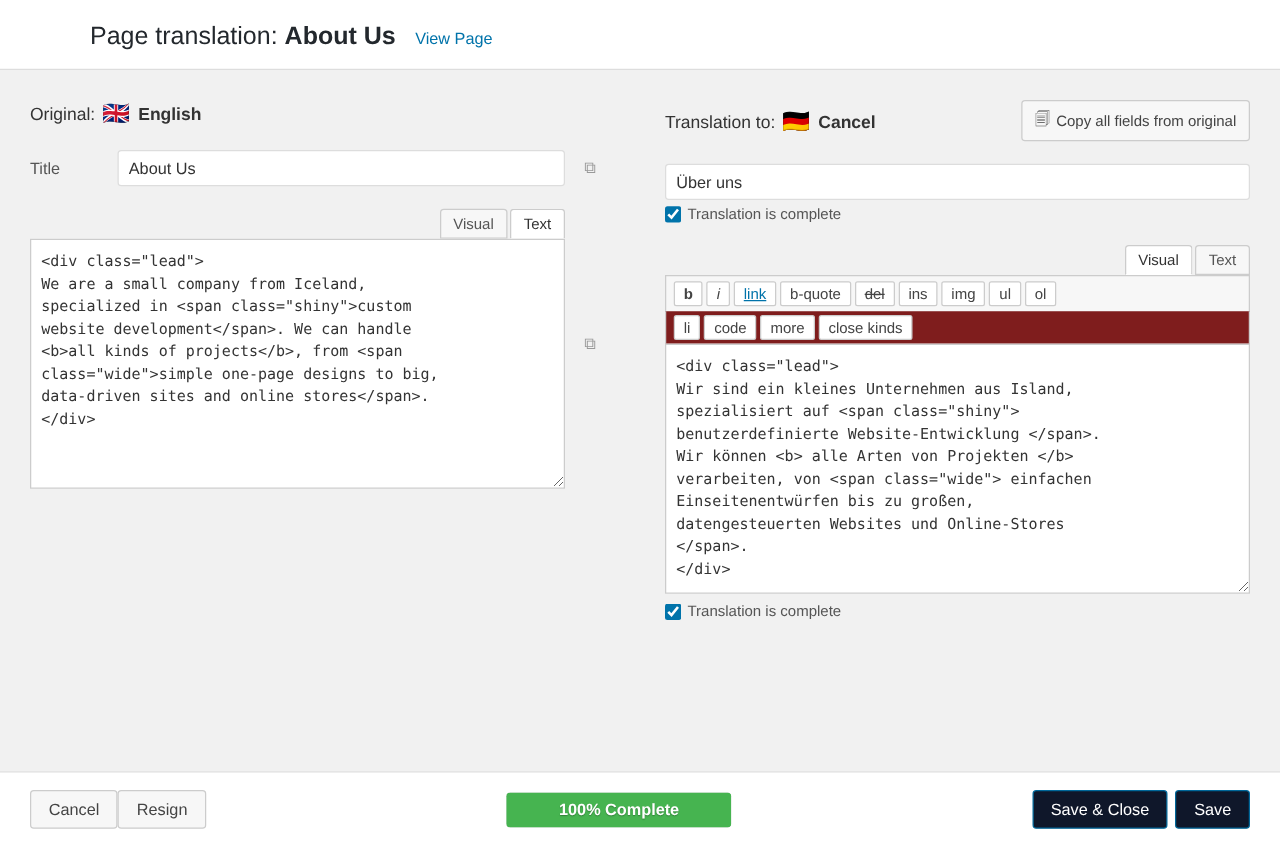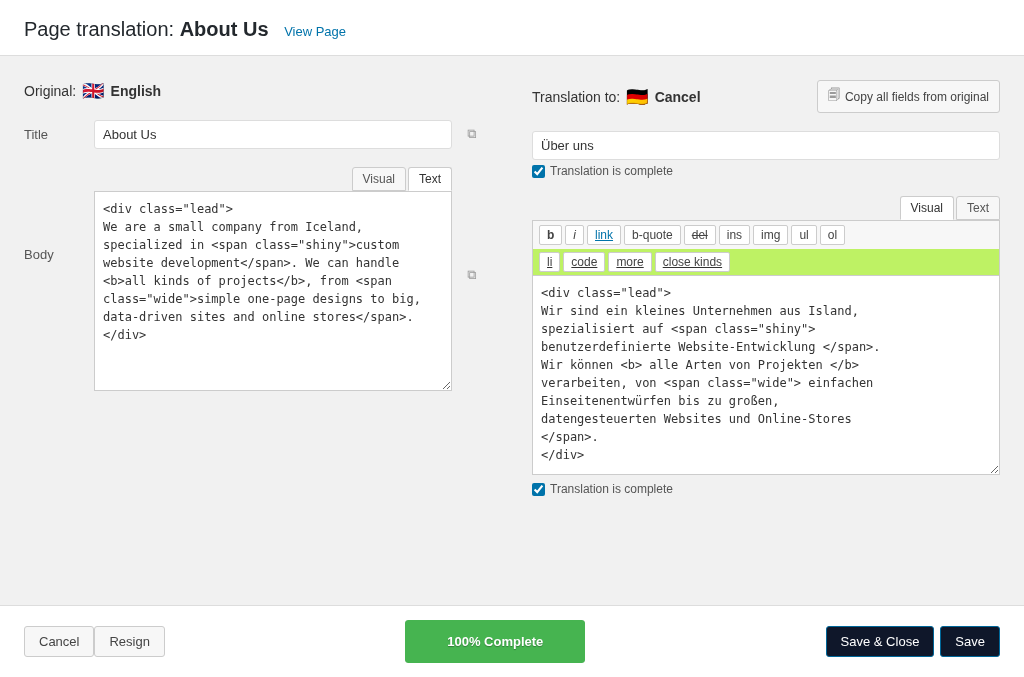--- a/index.html
+++ b/index.html
@@ -17,20 +17,21 @@
     }
     .header {
       background: #fff;
       padding: 18px 24px 14px 24px;
       border-bottom: 1px solid #ddd;
     }
     .header h1 {
       font-size: 20px;
       font-weight: normal;
       color: #23282d;
+      margin-left: 48px;
     }
     .header h1 strong {
       font-weight: 700;
     }
     .header a {
       font-size: 13px;
       color: #0073aa;
       text-decoration: none;
       margin-left: 10px;
     }
@@ -165,28 +166,27 @@
       cursor: pointer;
       color: #444;
       font-style: normal;
       text-decoration: none;
     }
     .toolbar-btn.bold { font-weight: 700; }
     .toolbar-btn.italic { font-style: italic; }
     .toolbar-btn.link { text-decoration: underline; color: #0073aa; }
     .toolbar-btn.del { text-decoration: line-through; }
     .toolbar-row2 {
-      background: #bef264;
+      background: #7f1d1d;
       border: 1px solid #ccc;
       border-top: none;
       border-bottom: none;
       padding: 3px 6px;
       display: flex;
       gap: 3px;
-      text-decoration: underline;
     }
 
     textarea {
       width: 100%;
       border: 1px solid #ccc;
       font-family: monospace;
       font-size: 12px;
       padding: 8px;
       resize: vertical;
       color: #333;
@@ -221,21 +221,21 @@
     .progress-wrapper {
       flex: 1;
       display: flex;
       justify-content: center;
       align-items: center;
     }
     .progress-bar-outer {
       width: 180px;
       background: #ddd;
       border-radius: 3px;
-      height: 43px;
+      height: 28px;
       overflow: hidden;
       position: relative;
     }
     .progress-bar-inner {
       background: #46b450;
       height: 100%;
       border-radius: 3px;
       display: flex;
       align-items: center;
       justify-content: center;
@@ -287,21 +287,20 @@
 
       <div class="field-row">
         <div class="field-label">Title</div>
         <div class="field-content">
           <input type="text" readonly="" value="About Us" style="">
         </div>
         <div class="field-copy-icon" title="Copy field">⧉</div>
       </div>
 
       <div class="field-row" style="align-items:flex-start;">
-        <div class="field-label" style="padding-top:80px;">Body</div>
         <div class="field-content">
           <div class="editor-tabs">
             <button class="tab-btn">Visual</button>
             <button class="tab-btn active">Text</button>
           </div>
           <textarea rows="12" style="height: 200px;">&lt;div class="lead"&gt;
 We are a small company from Iceland,
 specialized in &lt;span class="shiny"&gt;custom
 website development&lt;/span&gt;. We can handle
 &lt;b&gt;all kinds of projects&lt;/b&gt;, from &lt;span

